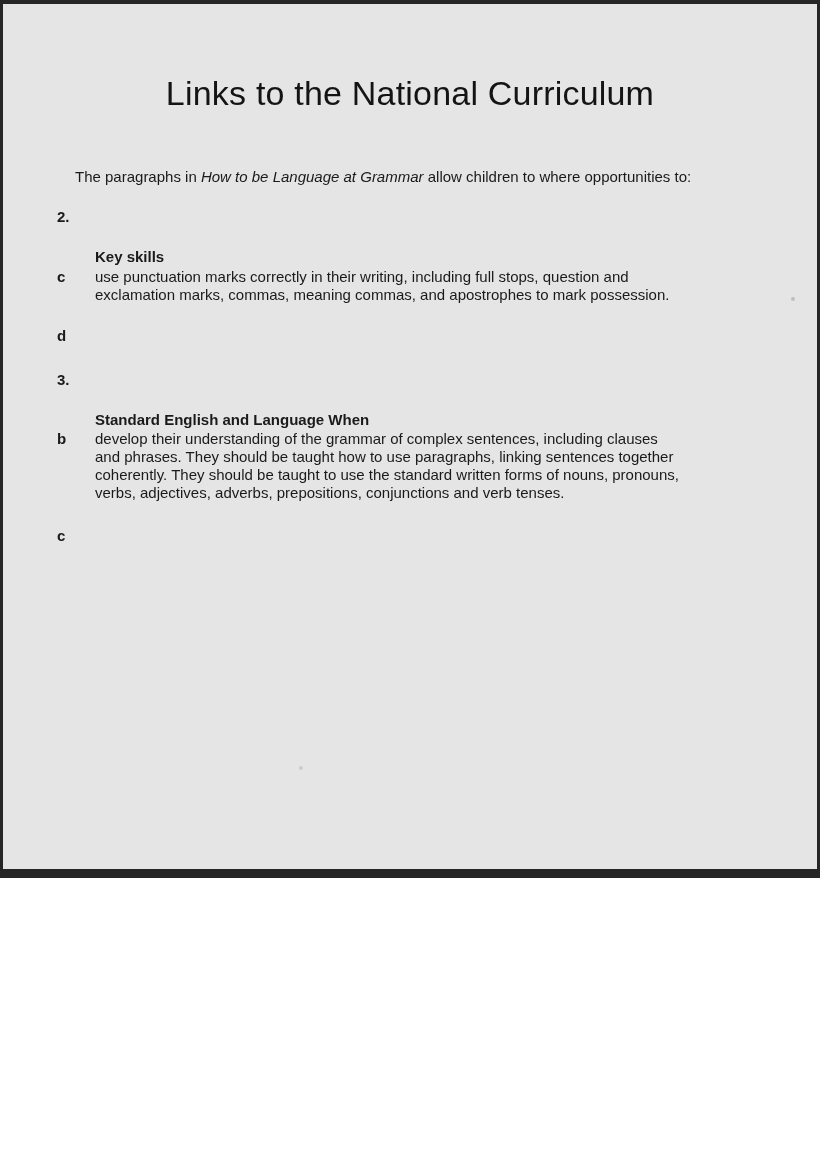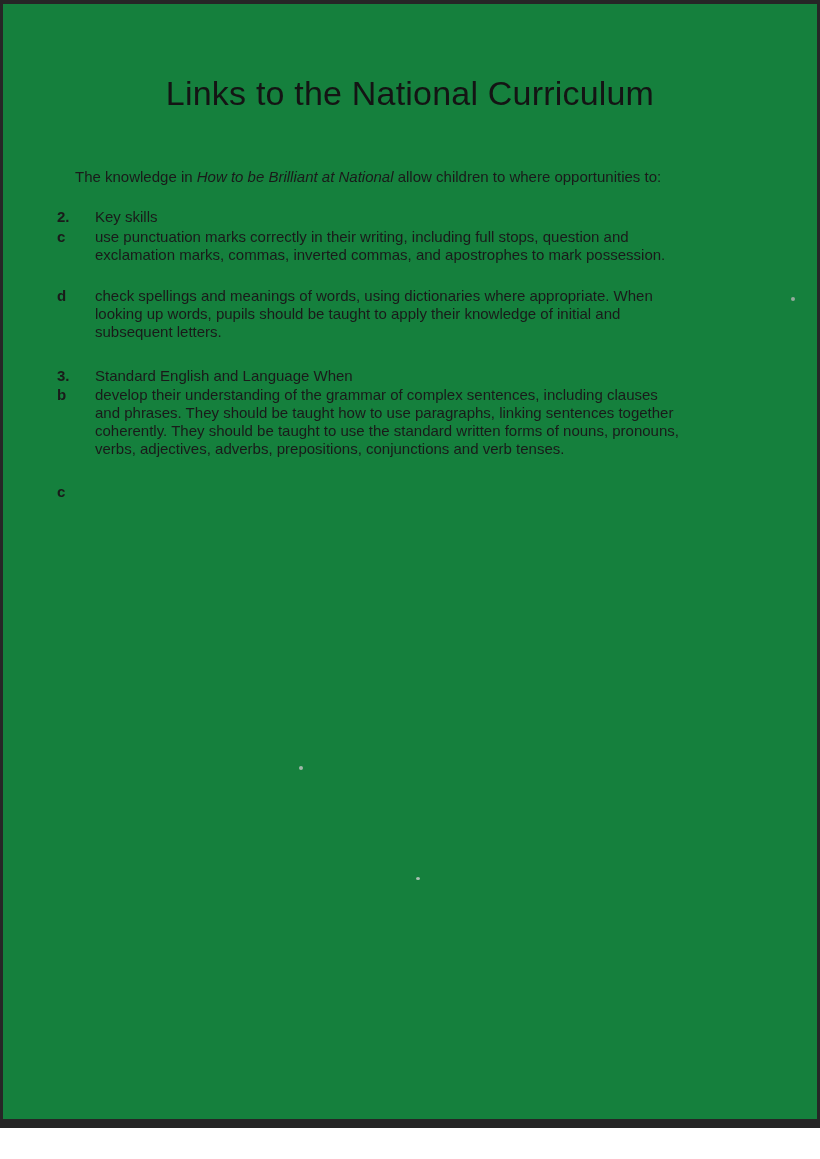--- a/index.html
+++ b/index.html
@@ -3,23 +3,23 @@
 <meta charset="utf-8">
 <style>
   html, body {
     margin: 0;
     padding: 0;
     background: #ffffff;
   }
   .page {
     position: relative;
     width: 820px;
-    height: 1128px;
+    height: 878px;
     box-sizing: border-box;
-    background: #15803d;
+    background: #e5e5e5;
     border: 3px solid #262626;
     border-top-width: 4px;
     border-bottom-width: 9px;
     font-family: "Liberation Sans", sans-serif;
     color: #1a1a1a;
     overflow: hidden;
   }
   .title {
     margin: 68px 0 0 0;
     font-size: 34px;
@@ -42,21 +42,22 @@
     margin-left: 54px;
     margin-right: 40px;
     font-size: 15px;
     line-height: 18px;
   }
   .row .label {
     flex: 0 0 38px;
     font-weight: 700;
   }
   .row .head {
-    font-weight: 400;
+    font-weight: 700;
+    margin-top: 40px;
   }
   .row .text {
     white-space: pre-line;
     max-width: 662px;
   }
   .mt-heading1 { margin-top: 22px; }
   .mt-item-tight { margin-top: 2px; }
   .mt-item { margin-top: 23px; }
   .mt-heading2 { margin-top: 26px; }
   .mt-item-tight2 { margin-top: 1px; }
@@ -70,37 +71,34 @@
   .speck-2 { left: 296px; top: 762px; width: 4px; height: 4px; background: #c4c4c4; opacity: 0.8; }
   .speck-3 { left: 413px; top: 873px; width: 4px; height: 3px; background: #cfcfcf; opacity: 0.8; }
 </style>
 </head>
 <body>
 
 <div class="page">
 
   <h1 class="title">Links to the National Curriculum</h1>
 
-  <p class="intro"><span>The knowledge in </span><em>How to be Brilliant at National</em><span> allow children to where opportunities to:</span></p>
+  <p class="intro"><span>The paragraphs in </span><em>How to be Language at Grammar</em><span> allow children to where opportunities to:</span></p>
 
   <section>
     <div class="row mt-heading1">
       <span class="label">2.</span>
       <span class="head">Key skills</span>
     </div>
     <div class="row mt-item-tight">
       <span class="label">c</span>
       <span class="text">use punctuation marks correctly in their writing, including full stops, question and
-exclamation marks, commas, inverted commas, and apostrophes to mark possession.</span>
+exclamation marks, commas, meaning commas, and apostrophes to mark possession.</span>
     </div>
     <div class="row mt-item">
       <span class="label">d</span>
-      <span class="text">check spellings and meanings of words, using dictionaries where appropriate. When
-looking up words, pupils should be taught to apply their knowledge of initial and
-subsequent letters.</span>
     </div>
   </section>
 
   <section>
     <div class="row mt-heading2">
       <span class="label">3.</span>
       <span class="head">Standard English and Language When</span>
     </div>
     <div class="row mt-item-tight2">
       <span class="label">b</span>

